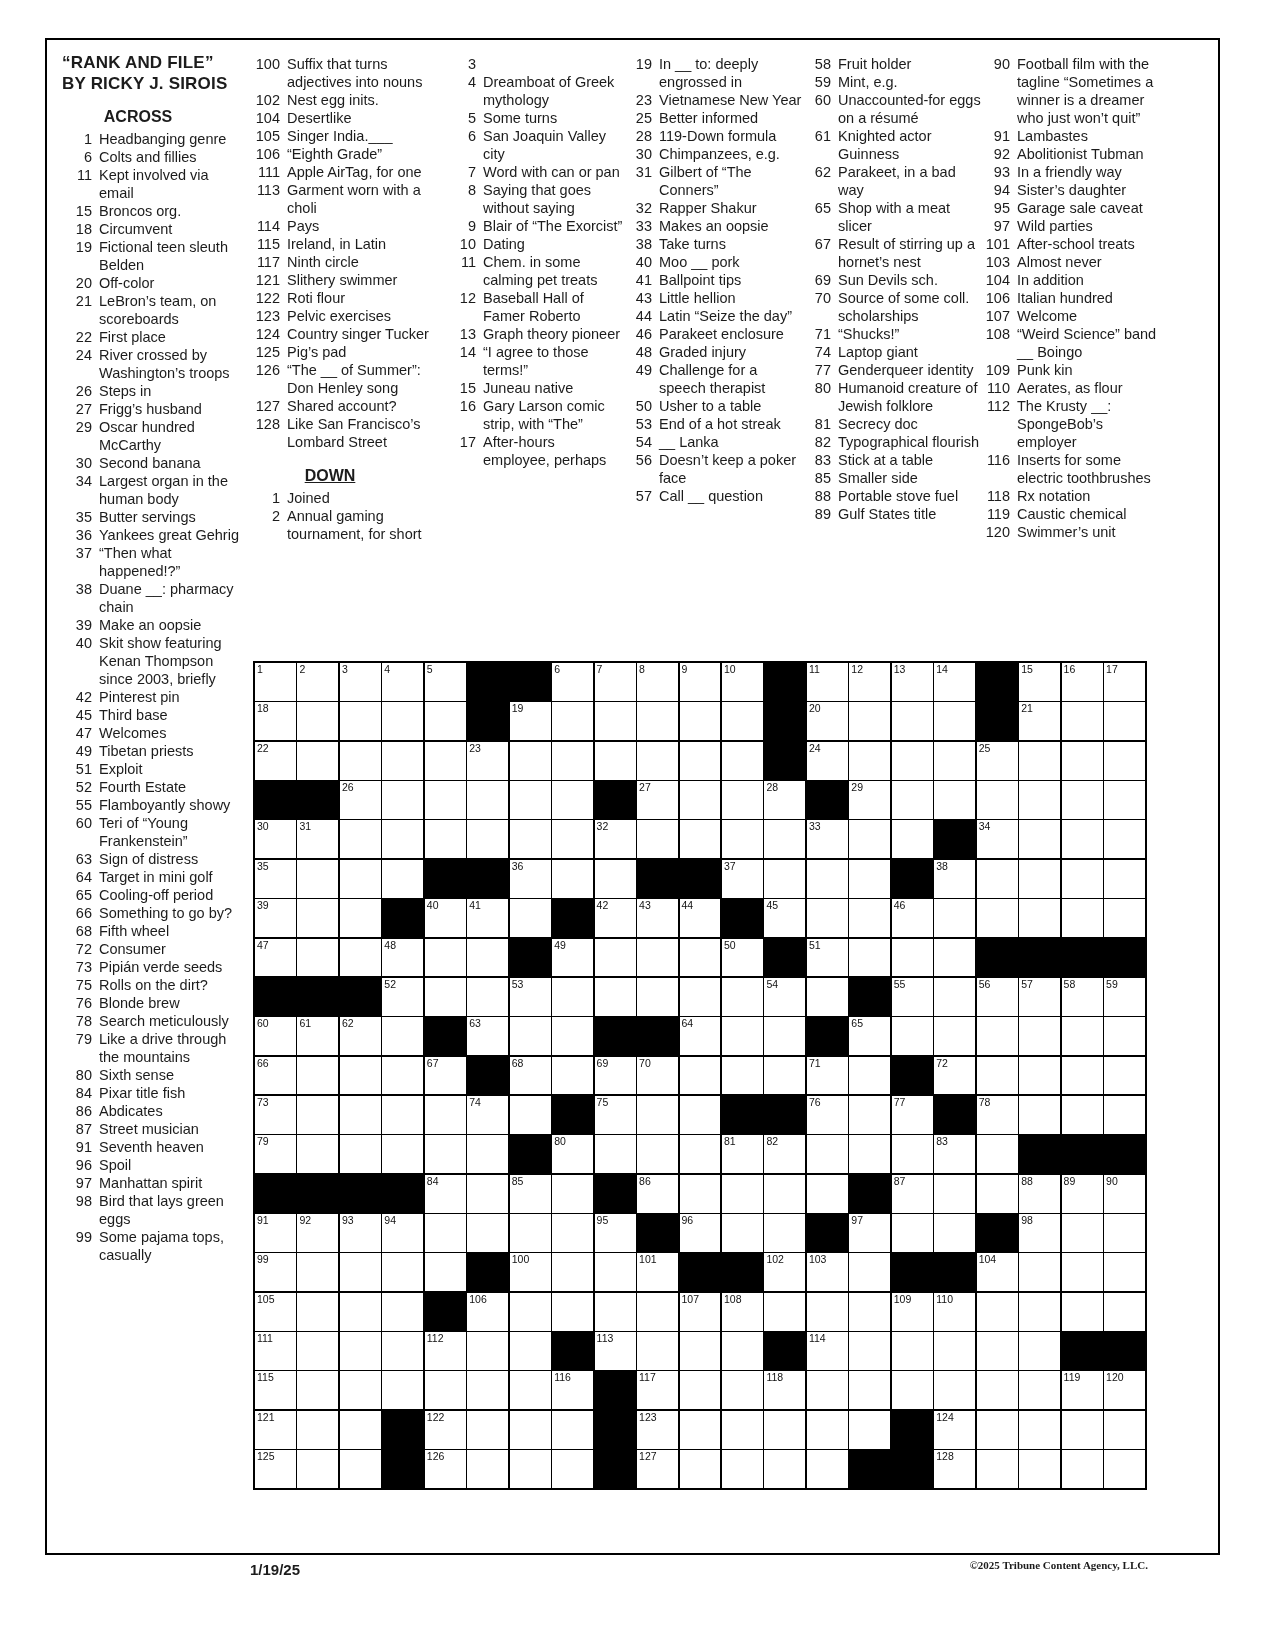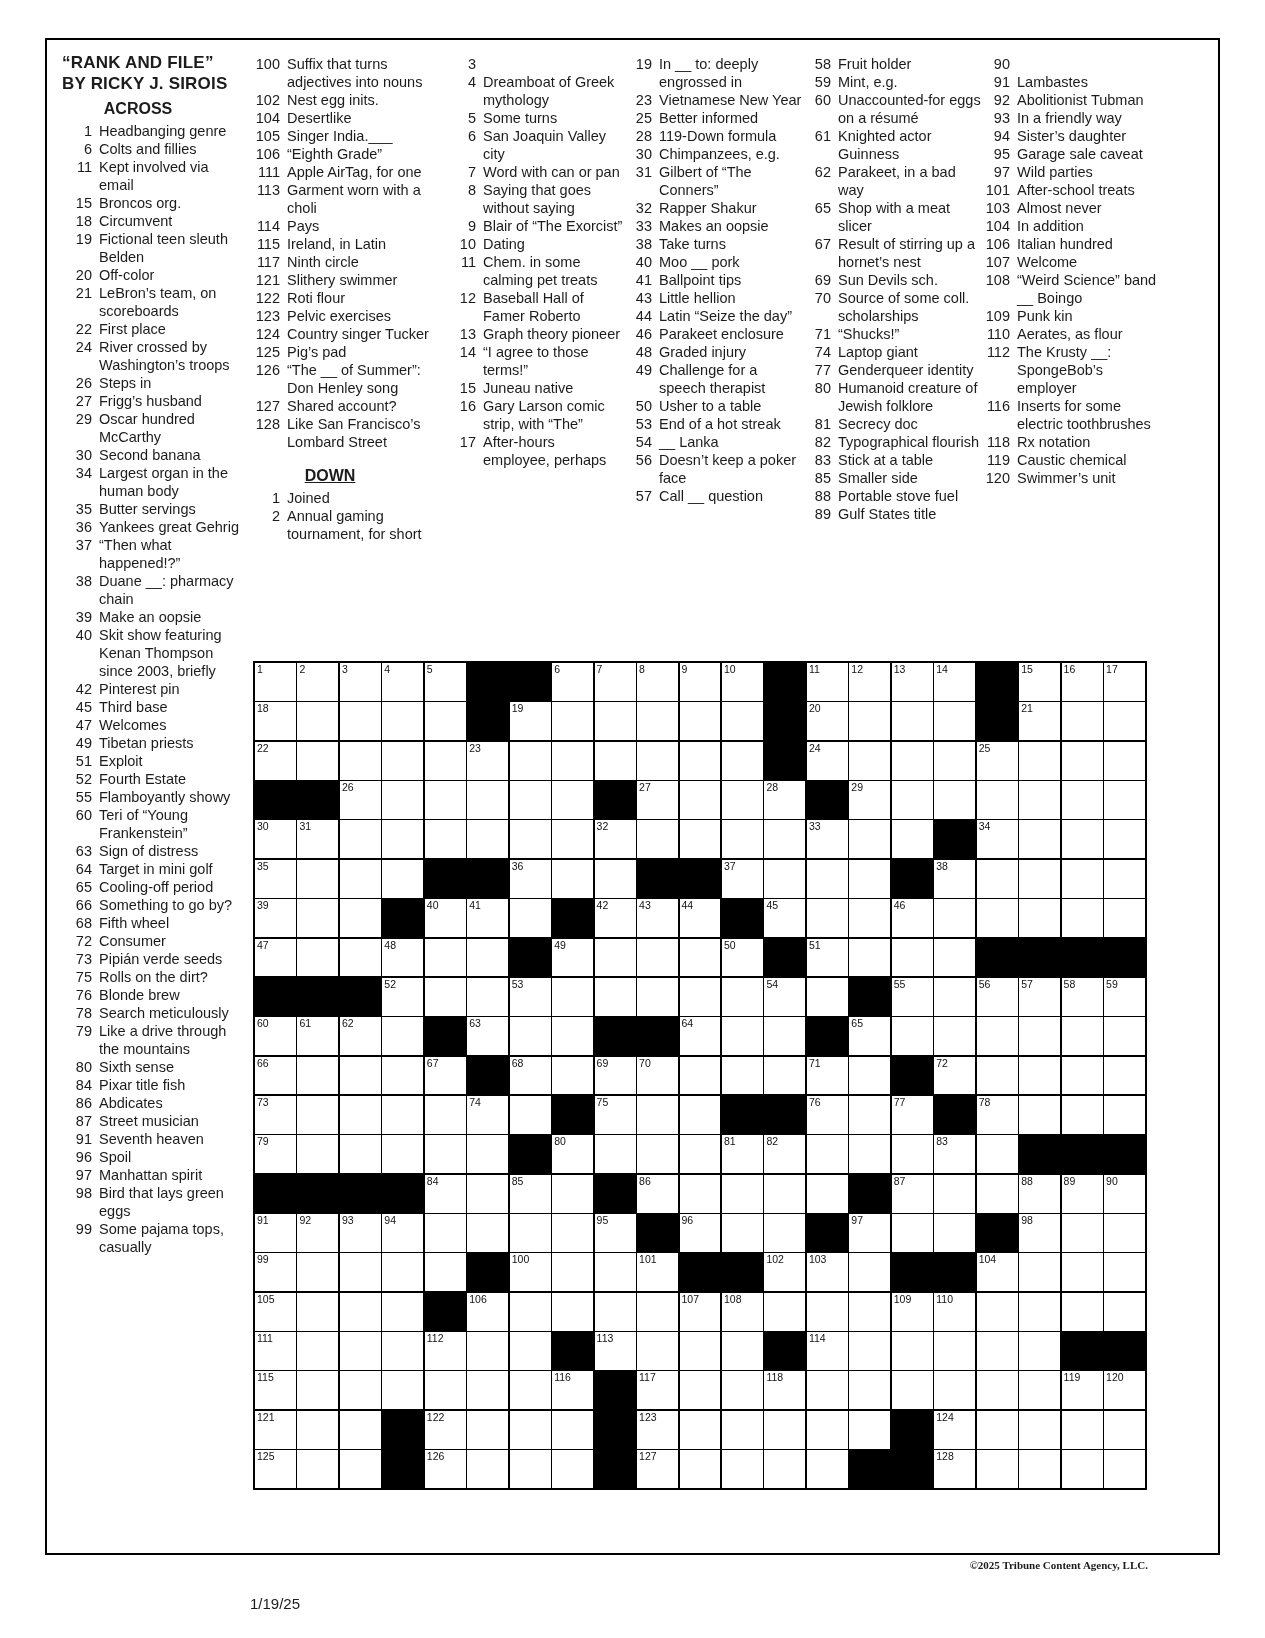--- a/index.html
+++ b/index.html
@@ -8,32 +8,32 @@
   #frame{position:absolute;left:45px;top:38px;width:1175px;height:1517px;
          border:2px solid #000;box-sizing:border-box;}
   .col{position:absolute;}
   #col1{left:62px;top:52px;width:182px;}
   #col2{left:250px;top:55px;width:190px;}
   #col3{left:446px;top:55px;width:178px;}
   #col4{left:622px;top:55px;width:180px;}
   #col5{left:801px;top:55px;width:180px;}
   #col6{left:980px;top:55px;width:182px;}
   .title{font-weight:bold;font-size:17px;line-height:21px;letter-spacing:.2px;}
-  .sec-head{font-weight:bold;font-size:16px;text-align:center;margin:6px 30px 4px 0;}
+  .sec-head{font-weight:bold;font-size:16px;text-align:center;margin:14px 30px 4px 0;}
   #col2 .sec-head{margin-top:16px;text-decoration:underline;}
   .clue{display:flex;font-size:14.5px;line-height:18px;}
   .cnum{flex:0 0 30px;text-align:right;padding-right:7px;white-space:nowrap;}
   .ctxt{flex:1;}
   #grid{position:absolute;left:253px;top:661px;width:894px;height:829px;
         background:#000;border:2.5px solid #000;box-sizing:border-box;
         display:grid;grid-template-columns:repeat(21,1fr);grid-auto-rows:1fr;gap:1.5px;}
   .cell{background:#fff;position:relative;}
   .cell.b{background:#000;}
   .cell .n{position:absolute;left:2px;top:0px;font-size:10.5px;line-height:12px;color:#111;}
-  #footer-date{position:absolute;left:250px;top:1595px;font-weight:normal;font-size:15px;}
+  #footer-date{position:absolute;left:250px;top:1561px;font-weight:bold;font-size:15px;}
   #footer-copy{position:absolute;left:253px;top:1559px;width:895px;text-align:right;
                font-family:"Liberation Serif",serif;font-weight:bold;font-size:11px;}
 </style>
 </head>
 <body>
 
 <div id="page">
   <div id="frame"></div>
 
   <div id="col1" class="col">
@@ -551,20 +551,21 @@
         <span class="ctxt">Portable stove fuel</span>
       </div>
       <div class="clue">
         <span class="cnum">89</span>
         <span class="ctxt">Gulf States title</span>
       </div>
     </div>
   <div id="col6" class="col">
       <div class="clue">
         <span class="cnum">90</span>
+        <span class="ctxt">Football film with the tagline “Sometimes a winner is a dreamer who just won’t quit”</span>
       </div>
       <div class="clue">
         <span class="cnum">91</span>
         <span class="ctxt">Lambastes</span>
       </div>
       <div class="clue">
         <span class="cnum">92</span>
         <span class="ctxt">Abolitionist Tubman</span>
       </div>
       <div class="clue">

